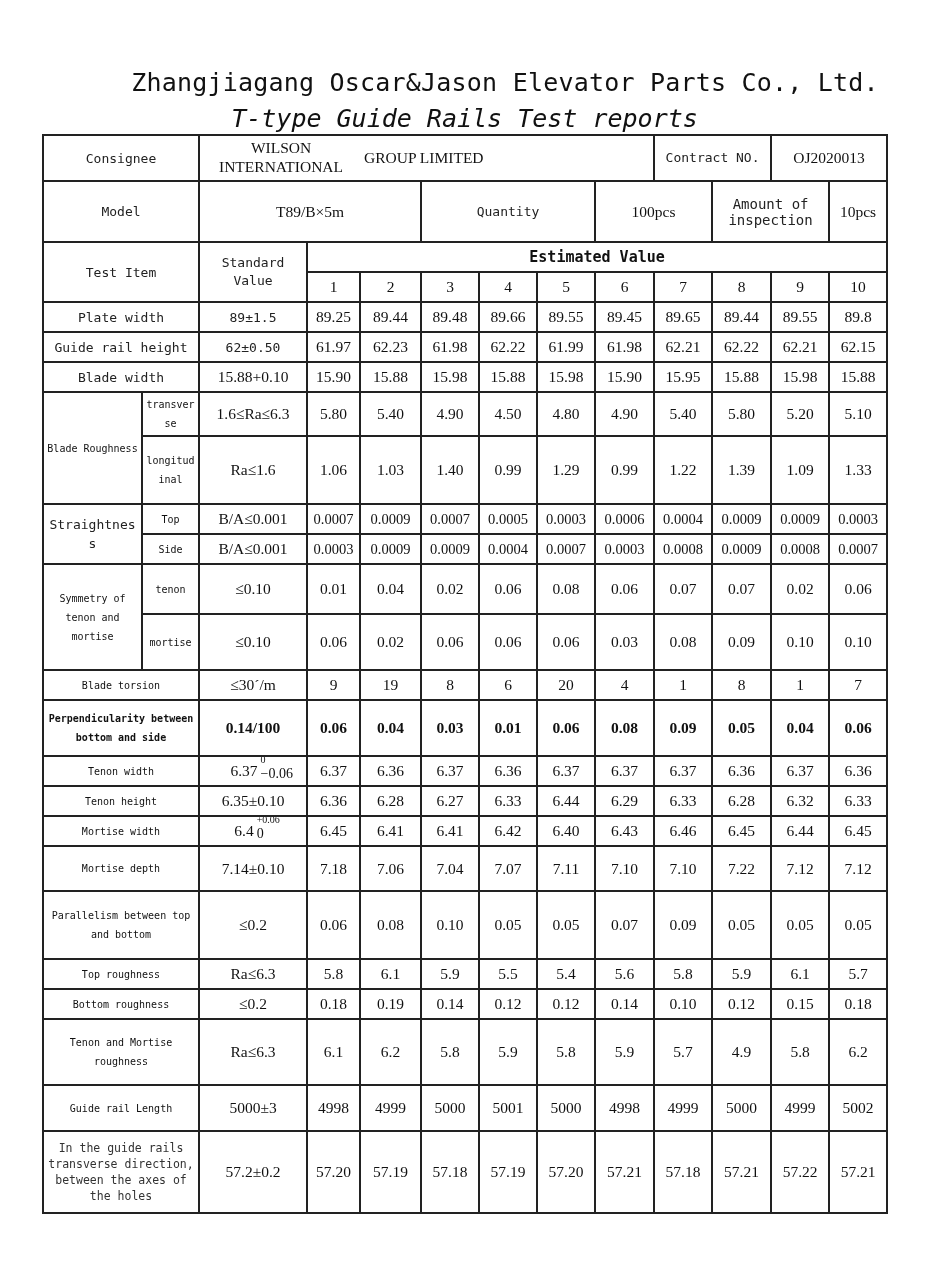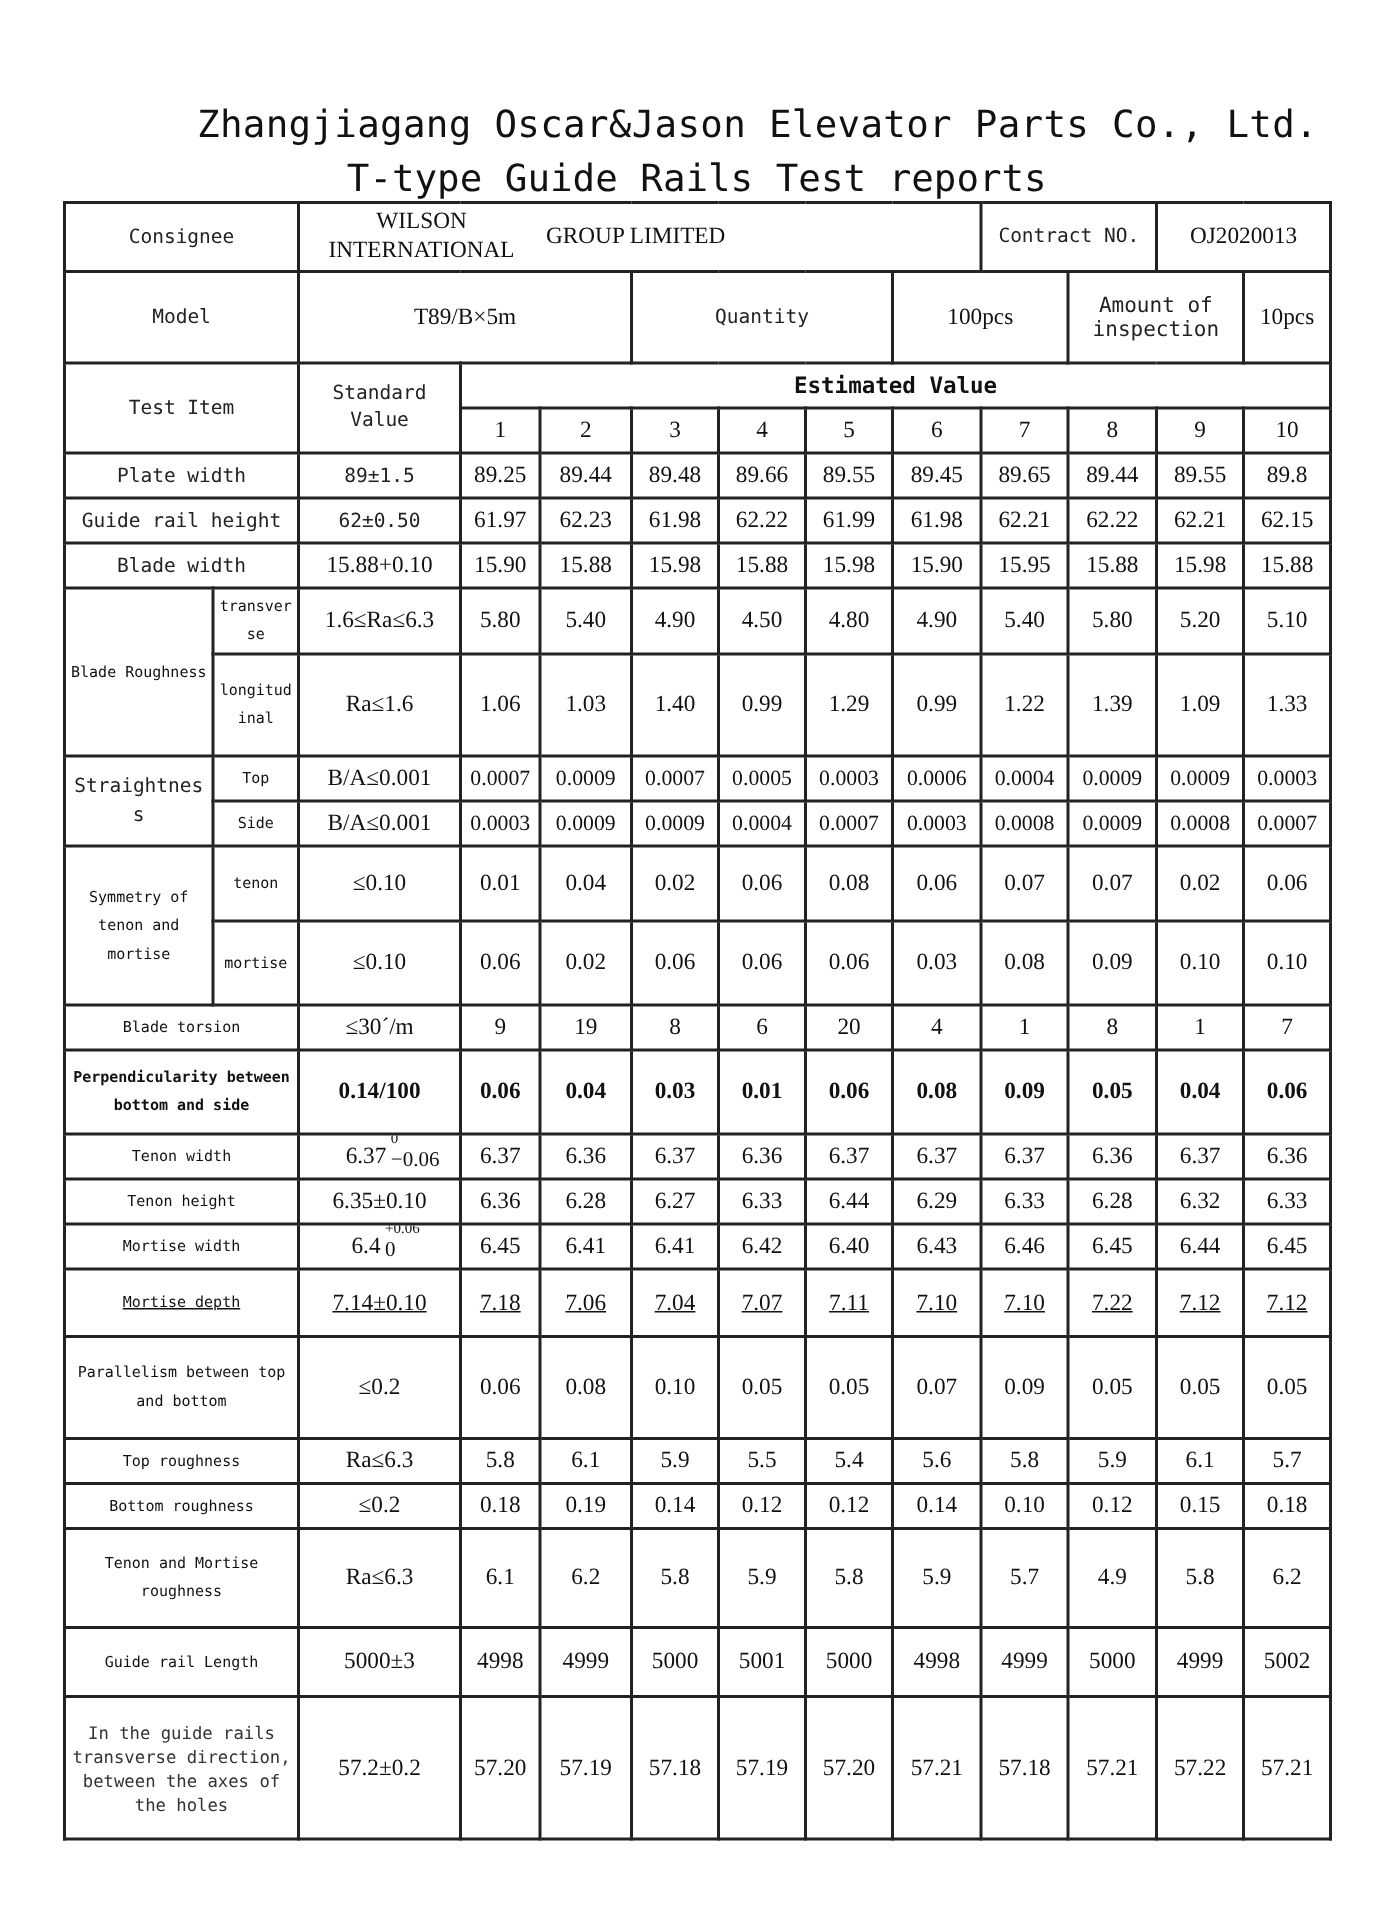--- a/index.html
+++ b/index.html
@@ -1,18 +1,18 @@
 <!DOCTYPE html>
 <html><head>
 <meta charset="utf-8">
 <style>
   html, body { margin:0; padding:0; background:#ffffff; }
   body { width:929px; height:1280px; position:relative; overflow:hidden; color:#111; }
   .title1 { position:absolute; left:0; width:1010px; top:66px; text-align:center; font-family:"DejaVu Sans Mono","Liberation Mono",monospace; font-size:25px; letter-spacing:0.2px; line-height:34px; }
-  .title2 { position:absolute; left:0; width:929px; top:102px; text-align:center; font-family:"DejaVu Sans Mono","Liberation Mono",monospace; font-size:25px; line-height:34px; }
+  .title2 { position:absolute; left:0; width:929px; top:102px; text-align:center; font-family:"DejaVu Sans Mono","Liberation Mono",monospace; font-size:25px; line-height:34px;font-style:italic; }
   table.rep { position:absolute; left:42px; top:134px; border-collapse:collapse; table-layout:fixed; width:844px; }
   table.rep td { border:2px solid #222; text-align:center; vertical-align:middle; padding:0; overflow:hidden; }
   .mono { font-family:"DejaVu Sans Mono","Liberation Mono",monospace; font-size:13px; line-height:17px; color:#222; }
   .monob { font-family:"DejaVu Sans Mono","Liberation Mono",monospace; font-size:10px; line-height:19px; color:#111; }
   .monosm { font-family:"DejaVu Sans Mono","Liberation Mono",monospace; font-size:11.5px; line-height:16px; color:#333; }
   .serif { font-family:"Liberation Serif","DejaVu Serif",serif; font-size:15.5px; line-height:18px; }
   .serif-sm { font-family:"Liberation Serif","DejaVu Serif",serif; font-size:14.5px; }
   .est { font-family:"DejaVu Sans Mono","Liberation Mono",monospace; font-weight:bold; font-size:15px; }
   .tol { position:relative; display:inline-block; }
   .tol .sup { position:absolute; left:100%; top:-7px; font-size:10px; line-height:10px; padding-left:3px; white-space:nowrap; text-align:left; }
@@ -275,21 +275,21 @@
         <td class="serif">6.41</td>
         <td class="serif">6.41</td>
         <td class="serif">6.42</td>
         <td class="serif">6.40</td>
         <td class="serif">6.43</td>
         <td class="serif">6.46</td>
         <td class="serif">6.45</td>
         <td class="serif">6.44</td>
         <td class="serif">6.45</td>
       </tr>
-      <tr style="height: 45px; text-decoration: underline;">
+      <tr style="height: 45px;">
         <td class="monob" colspan="2">Mortise depth</td>
         <td class="serif">7.14±0.10</td>
         <td class="serif">7.18</td>
         <td class="serif">7.06</td>
         <td class="serif">7.04</td>
         <td class="serif">7.07</td>
         <td class="serif">7.11</td>
         <td class="serif">7.10</td>
         <td class="serif">7.10</td>
         <td class="serif">7.22</td>
@@ -359,21 +359,21 @@
         <td class="serif">4999</td>
         <td class="serif">5000</td>
         <td class="serif">5001</td>
         <td class="serif">5000</td>
         <td class="serif">4998</td>
         <td class="serif">4999</td>
         <td class="serif">5000</td>
         <td class="serif">4999</td>
         <td class="serif">5002</td>
       </tr>
-      <tr style="height: 95px;">
+      <tr style="height: 82px;">
         <td class="monosm" colspan="2" style="padding: 0px 2px;">In the guide rails transverse direction, between the axes of the holes</td>
         <td class="serif">57.2±0.2</td>
         <td class="serif">57.20</td>
         <td class="serif">57.19</td>
         <td class="serif">57.18</td>
         <td class="serif">57.19</td>
         <td class="serif">57.20</td>
         <td class="serif">57.21</td>
         <td class="serif">57.18</td>
         <td class="serif">57.21</td>

